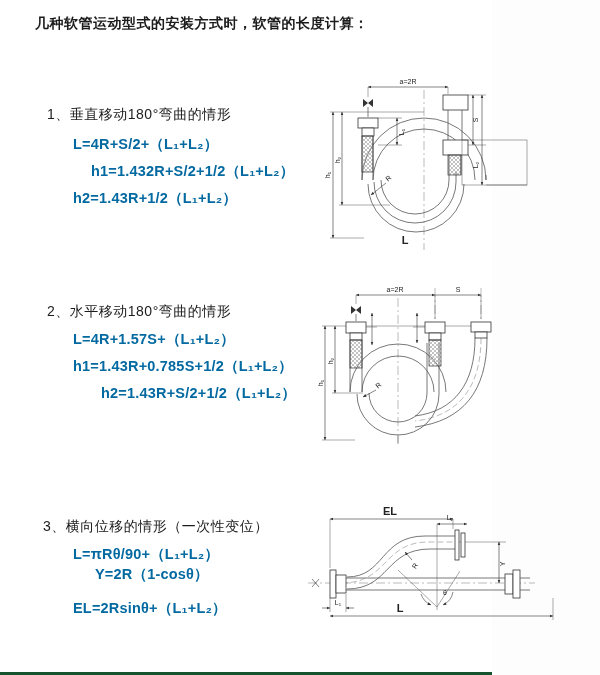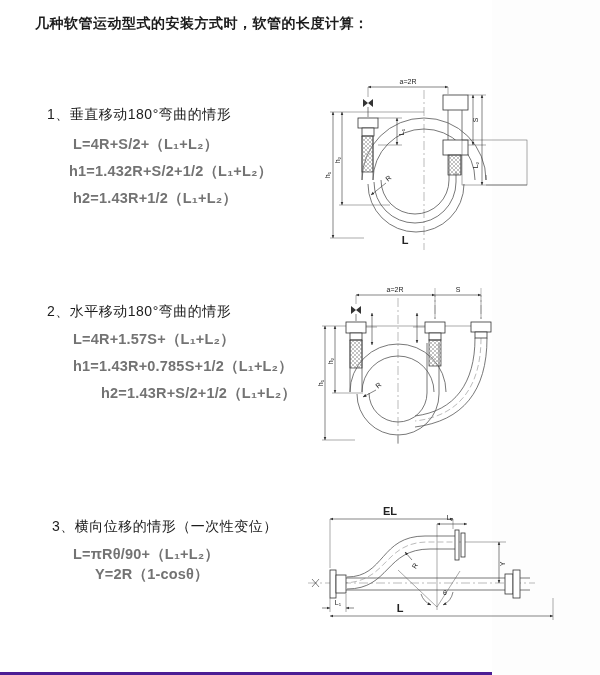--- a/index.html
+++ b/index.html
@@ -1,20 +1,20 @@
 <!DOCTYPE html>
 <html><head>
 <meta charset="utf-8">
 <style>
   html,body{margin:0;padding:0;}
   body{width:600px;height:675px;background:#fdfdfd;font-family:"Liberation Sans","DejaVu Sans",sans-serif;color:#1c1c1c;overflow:hidden;}
-  .page{position:relative;width:492px;height:675px;background:#ffffff;border-bottom:3px solid #4c1d95;box-sizing:border-box;}
+  .page{position:relative;width:492px;height:675px;background:#ffffff;border-bottom:3px solid #14532d;box-sizing:border-box;}
   .title{position:absolute;left:35px;top:15px;font-size:14px;font-weight:700;letter-spacing:.5px;}
   .sec-head{position:absolute;font-size:14px;font-weight:400;letter-spacing:.5px;}
-  .formula{position:absolute;font-size:14.5px;font-weight:600;letter-spacing:.2px;color:#737373;}
+  .formula{position:absolute;font-size:14.5px;font-weight:600;letter-spacing:.2px;color:#0369a1;}
   svg{position:absolute;overflow:visible;}
   svg text{font-family:"Liberation Sans","DejaVu Sans",sans-serif;fill:#222;}
   .dimtxt{font-size:7px;}
   .bigtxt{font-size:11px;font-weight:600;}
   .dim{stroke:#333;stroke-width:.6;fill:none;}
   .ext{stroke:#555;stroke-width:.5;fill:none;}
   .hose{stroke:#555;stroke-width:.8;fill:none;}
   .part{fill:#ffffff;stroke:#333;stroke-width:.8;}
   .braid{fill:url(#braid);stroke:#333;stroke-width:.7;}
   .cl{stroke:#777;stroke-width:.5;fill:none;stroke-dasharray:9 3 2 3;}
@@ -33,21 +33,21 @@
       <pattern id="braid" width="4" height="4" patternUnits="userSpaceOnUse">
         <path d="M0,4 L4,0 M0,0 L4,4" stroke="#999" stroke-width="0.6"></path>
       </pattern>
     </defs>
   </svg>
 
   <div class="title">几种软管运动型式的安装方式时，软管的长度计算：</div>
 
   <div class="sec-head" style="left:47px;top:106px;">1、垂直移动180°弯曲的情形</div>
   <div class="formula" style="left:73px;top:135px;">L=4R+S/2+（L₁+L₂）</div>
-  <div class="formula" style="left:69px;top:162px;">h1=1.432R+S/2+1/2（L₁+L₂）</div>
+  <div class="formula" style="left:91px;top:162px;">h1=1.432R+S/2+1/2（L₁+L₂）</div>
   <div class="formula" style="left:73px;top:189px;">h2=1.43R+1/2（L₁+L₂）</div>
 
   <svg style="left:320px;top:72px;" width="272" height="186" viewBox="0 0 272 186">
 
     <line class="cl" x1="104" y1="18" x2="104" y2="178"></line>
     <line class="ext" x1="10" y1="40" x2="104" y2="40"></line>
 
     <g>
       <path class="hose" d="M42,64 L42,108 A62,62 0 0 1 166,108 L166,103"></path>
       <path class="hose" d="M53,64 L53,108 A51,51 0 0 1 155,108"></path>
@@ -189,23 +189,24 @@
       <line class="ext" x1="98" y1="44" x2="110" y2="44"></line>
     </g>
 
     <g>
       <line class="dim" x1="61" y1="107" x2="48" y2="114" marker-end="url(#arr)"></line>
       <text class="dimtxt" transform="rotate(-40 65 104)" x="65" y="104" text-anchor="middle">R</text>
     </g>
     <line class="ext" x1="83" y1="153" x2="83" y2="161"></line>
   </svg>
 
-  <div class="sec-head" style="left:52px;top:518px;">3、横向位移的情形（一次性变位）</div>
+  <div class="sec-head" style="left:43px;top:518px;">3、横向位移的情形（一次性变位）</div>
   <div class="formula" style="left:73px;top:545px;">L=πRθ/90+（L₁+L₂）</div>
   <div class="formula" style="left:73px;top:565px;margin-left:22px;">Y=2R（1-cosθ）</div>
+  <div class="formula" style="left:73px;top:599px;">EL=2Rsinθ+（L₁+L₂）</div>
 
   <svg style="left:300px;top:498px;" width="300" height="160" viewBox="0 0 300 160">
 
     <line class="cl" x1="8" y1="85" x2="235" y2="85"></line>
     <g>
       <line class="dim" x1="12" y1="81" x2="19" y2="89"></line>
       <line class="dim" x1="12" y1="89" x2="19" y2="81"></line>
     </g>
 
     <g>

